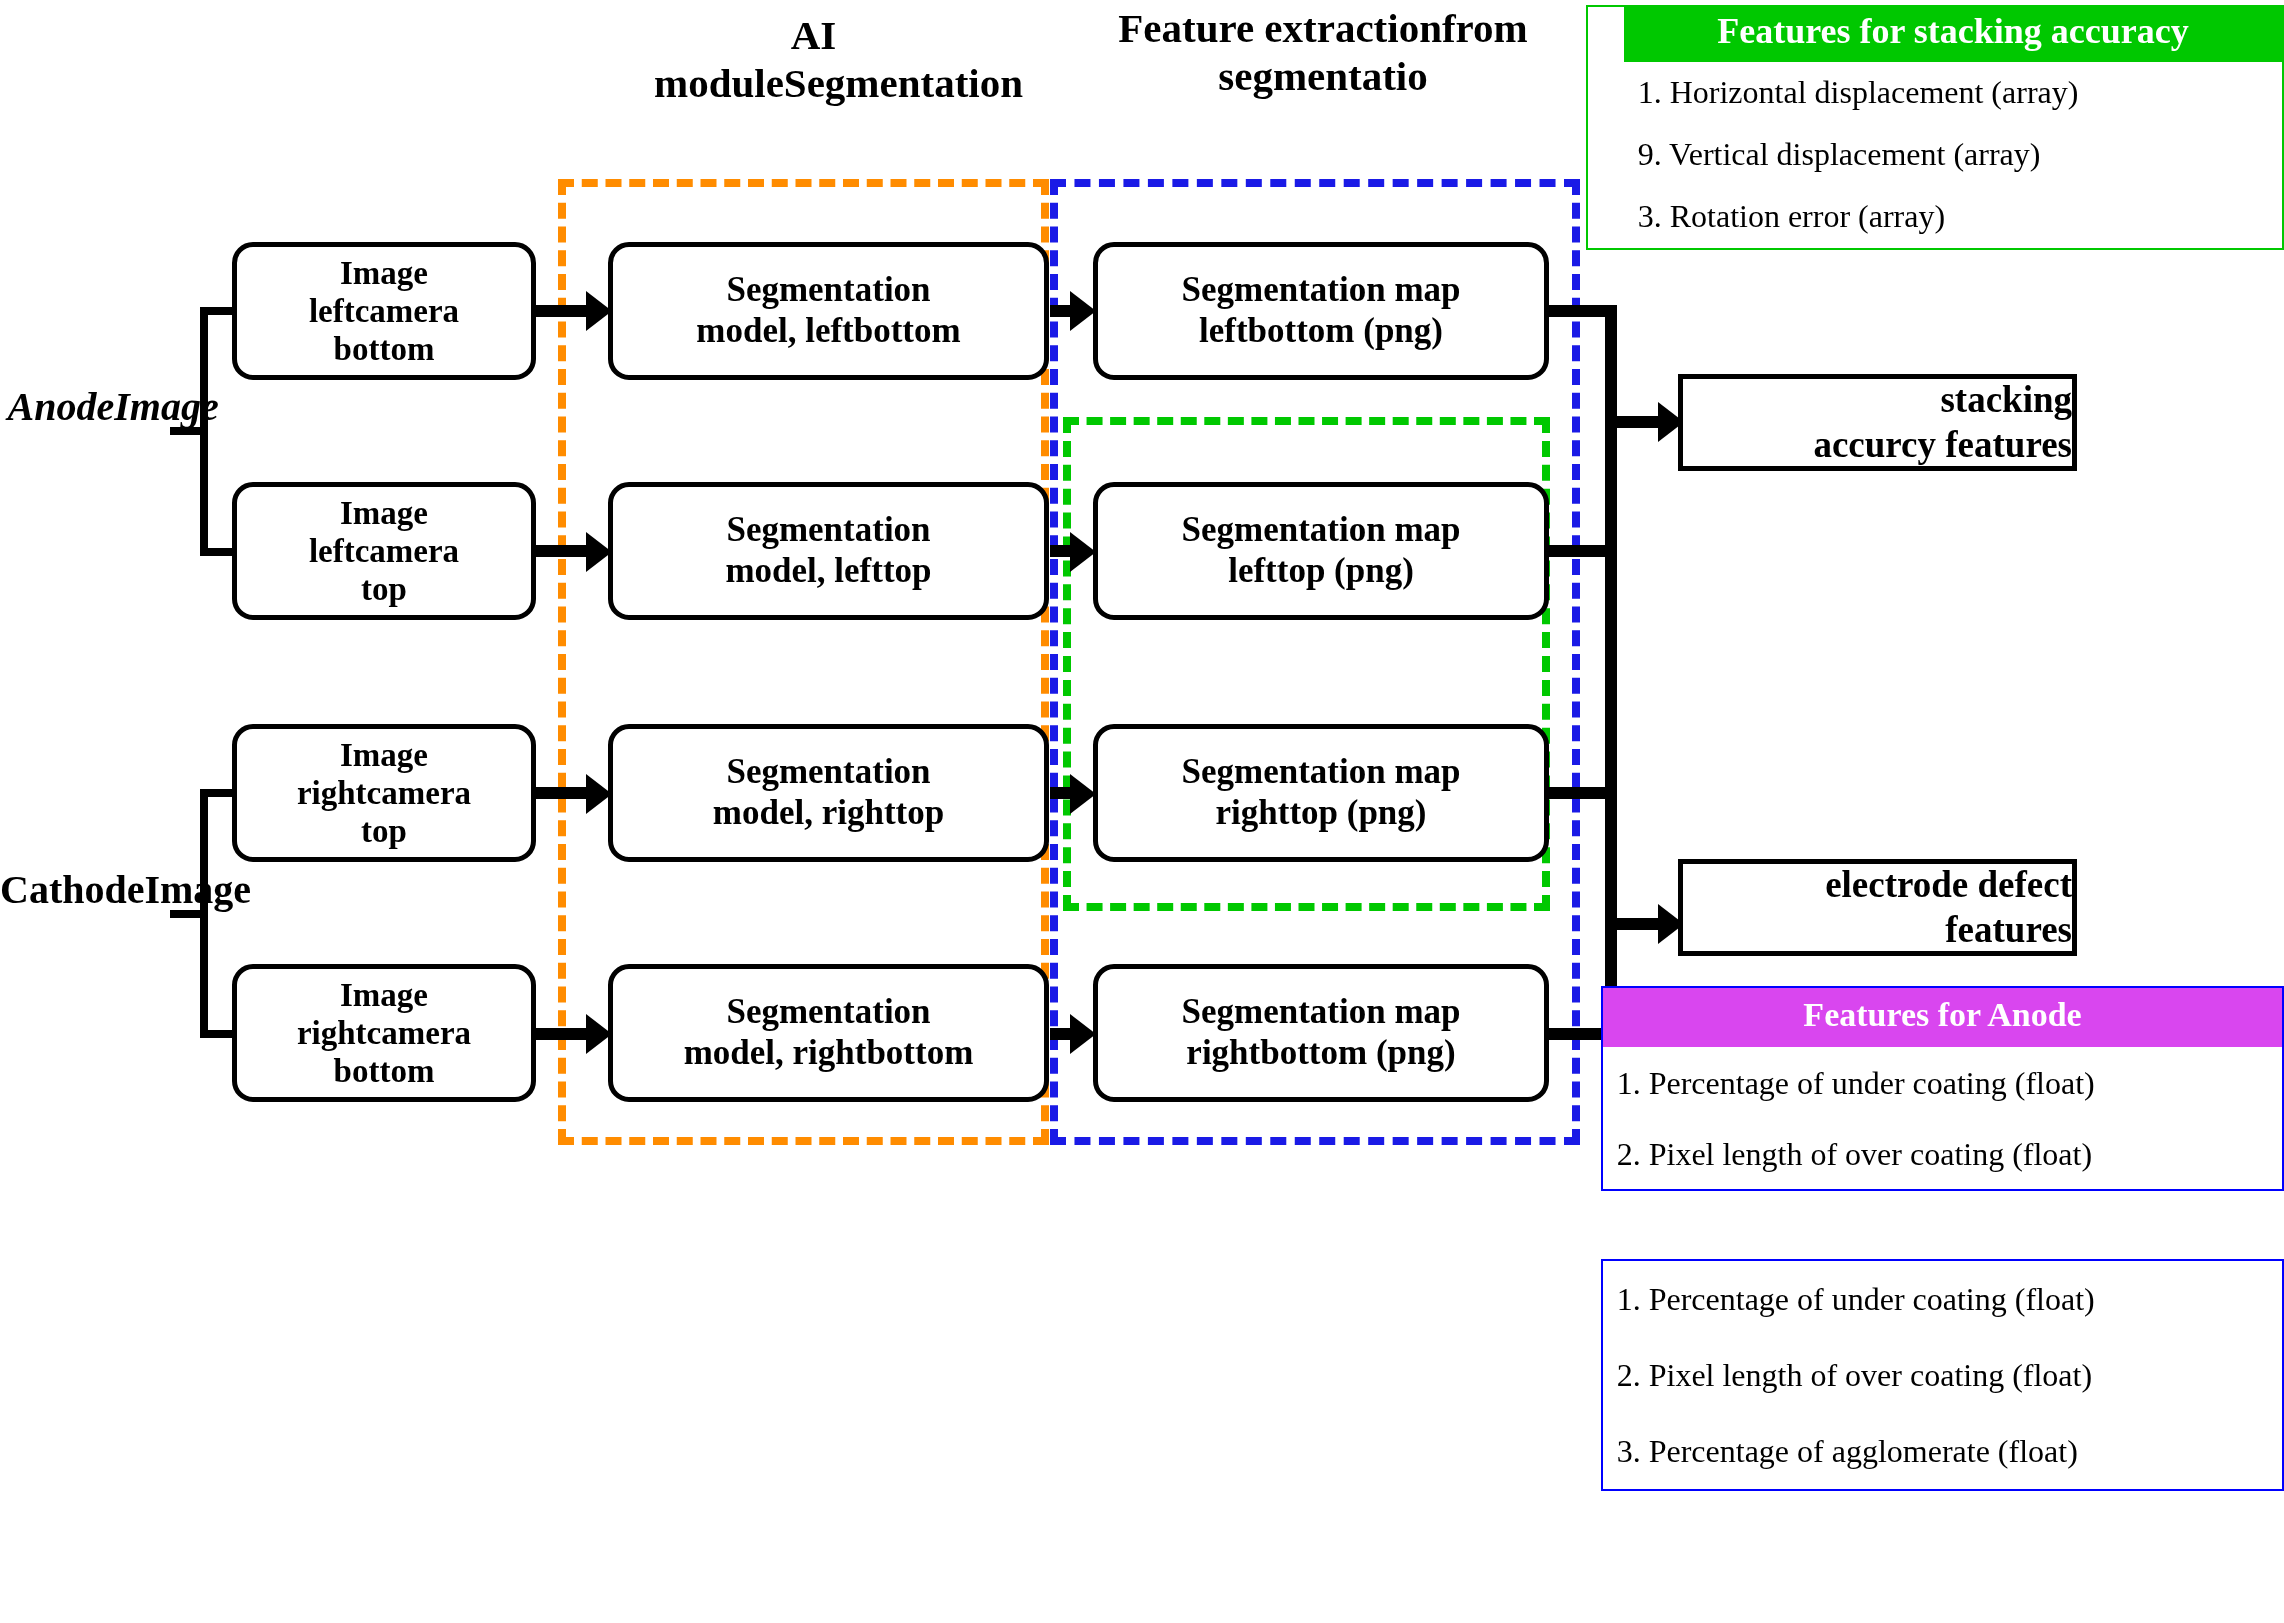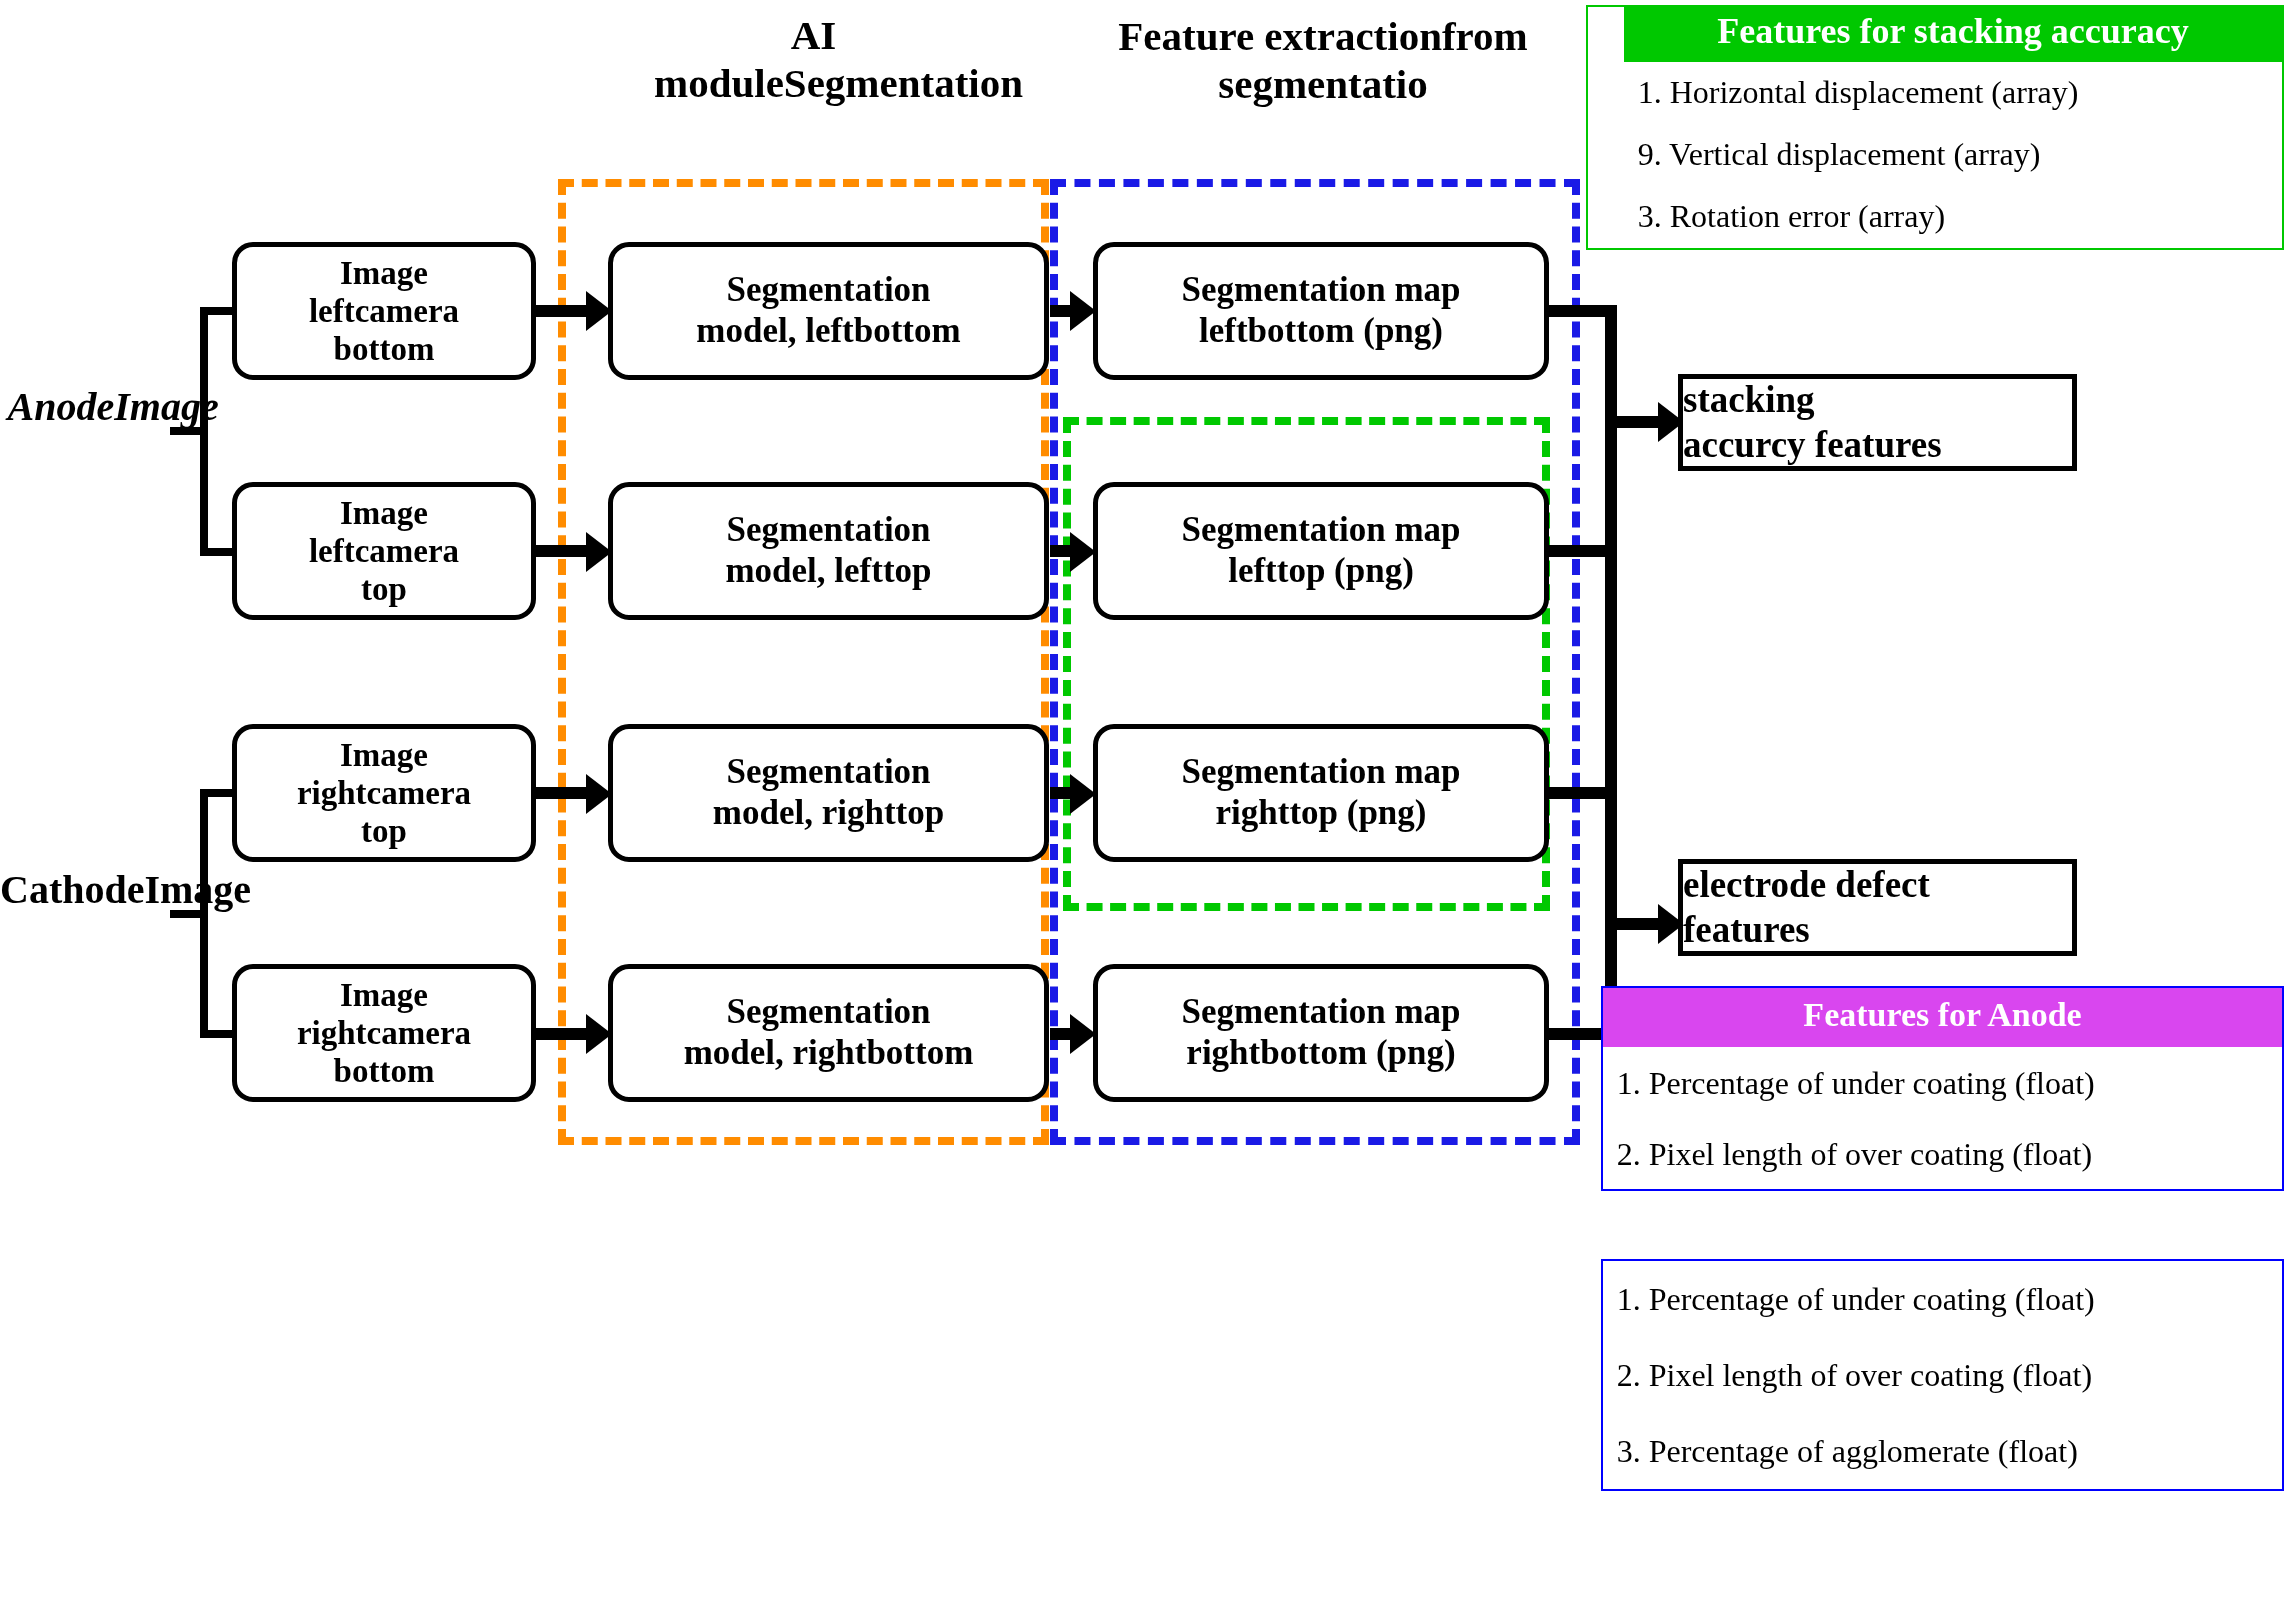--- a/index.html
+++ b/index.html
@@ -18,21 +18,21 @@
     border:5.3px solid #000; border-radius:21px; background:#fff;
     display:flex; align-items:center; justify-content:center; text-align:center;
     font-weight:bold; color:#000; line-height:1.16; padding:3px 7.6px;
   }
   .rbox span{display:block;}
 
   
   .sqbox{
     position:absolute; box-sizing:border-box;
     border:5.3px solid #000; background:#fff;
-    display:flex; align-items:flex-start; justify-content:center; text-align:center;
+    display:flex; align-items:flex-end; justify-content:center; text-align:center;
     font-weight:bold; color:#000; line-height:1.2;
   }
 
   
   .panel{position:absolute; box-sizing:border-box; background:#fff;}
   .panel .phead{
     box-sizing:border-box; width:100%;
     color:#fff; font-weight:bold; text-align:center;
     padding:6px 4.6px 10.6px 4.6px;
   }
@@ -56,21 +56,21 @@
        text-align:center; line-height:1.15; font-size:38px;}
 </style>
 </head>
 <body>
 
 <div id="stage">
     <div class="dashbox" style="left: 558px; top: 179px; width: 491px; height: 966px; border: 8.4px dashed rgb(255, 140, 0);"></div>
     <div class="dashbox" style="left: 1050px; top: 179px; width: 530px; height: 966px; border: 8.4px dashed rgb(26, 26, 230);"></div>
     <div class="dashbox" style="left: 1063px; top: 417px; width: 487px; height: 494px; border: 8.4px dashed rgb(0, 200, 0);"></div>
     <div class="colhead" style="left: 654px; top: 10.6px; width: 319px;"><span>AI module</span><span>Segmentation</span></div>
-    <div class="colhead" style="left: 1095px; top: 12px; width: 456px;"><span>Feature extraction</span><span>from segmentatio</span></div>
+    <div class="colhead" style="left: 1095px; top: 4px; width: 456px;"><span>Feature extraction</span><span>from segmentatio</span></div>
     <div class="lbl" style="left: 7.6px; top: 384px; width: 190px; font-size: 40px; font-style: italic;"><span>Anode</span><span>Image</span></div>
     <div class="lbl" style="left: 0px; top: 867px; width: 205px; font-size: 40px;"><span>Cathode</span><span>Image</span></div>
     <div class="vl" style="left: 200px; top: 307px; width: 8.4px; height: 249px;"></div>
     <div class="hl" style="left: 200px; top: 307px; width: 38px; height: 8.4px;"></div>
     <div class="hl" style="left: 200px; top: 548px; width: 38px; height: 8.4px;"></div>
     <div class="hl" style="left: 170px; top: 427px; width: 34px; height: 8.4px;"></div>
     <div class="vl" style="left: 200px; top: 789px; width: 8.4px; height: 249px;"></div>
     <div class="hl" style="left: 200px; top: 789px; width: 38px; height: 8.4px;"></div>
     <div class="hl" style="left: 200px; top: 1030px; width: 38px; height: 8.4px;"></div>
     <div class="hl" style="left: 170px; top: 910px; width: 34px; height: 8.4px;"></div>

